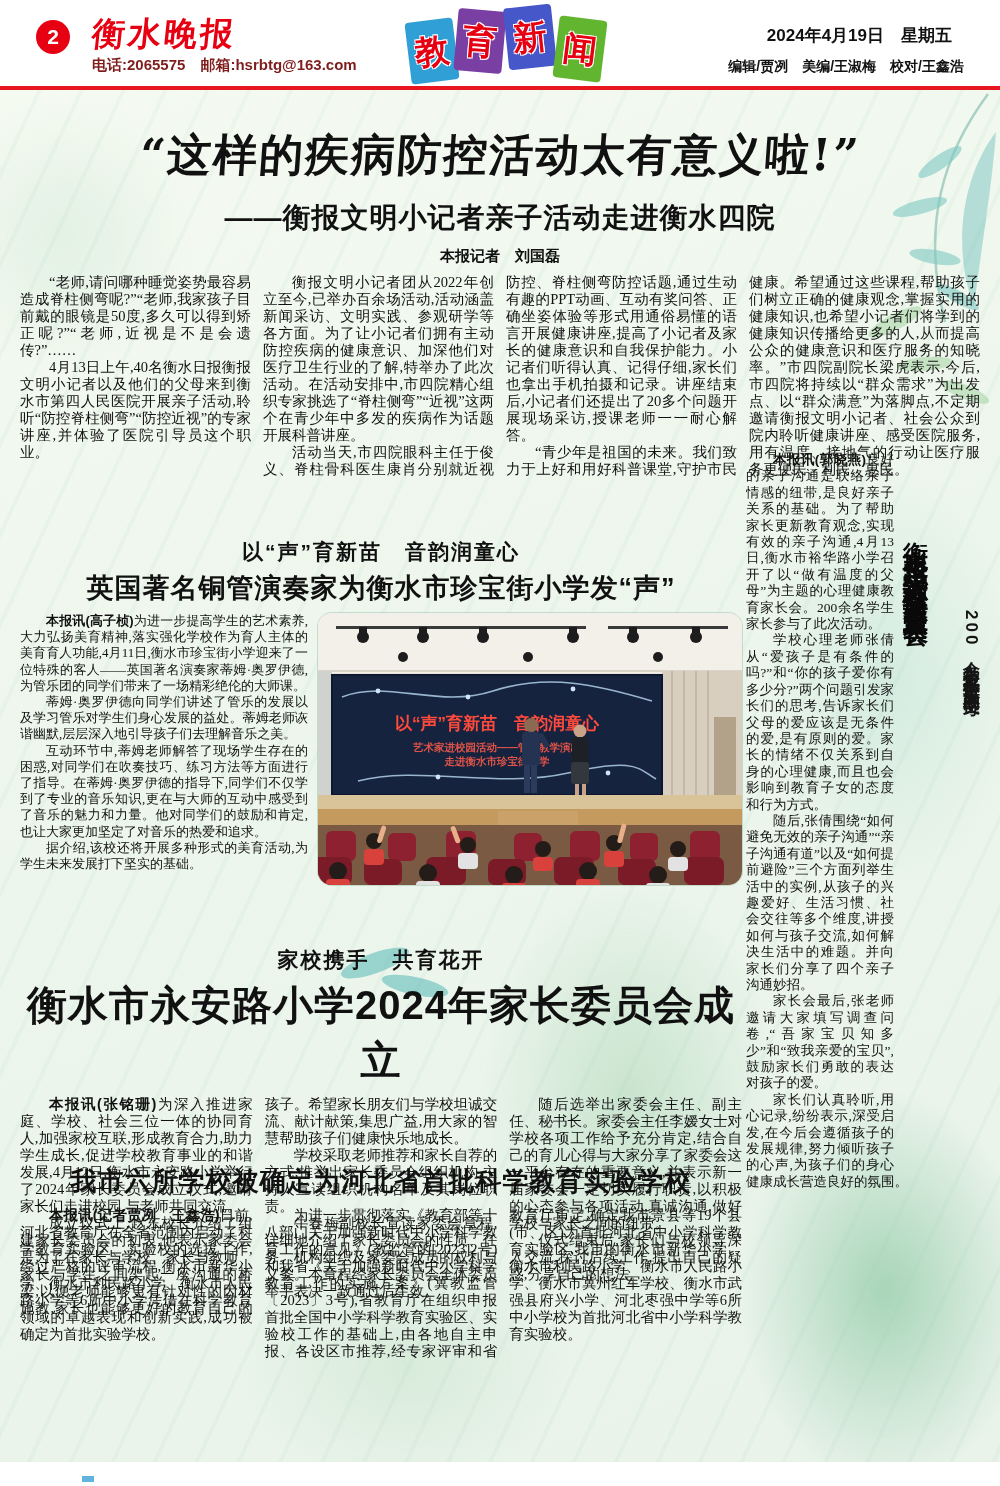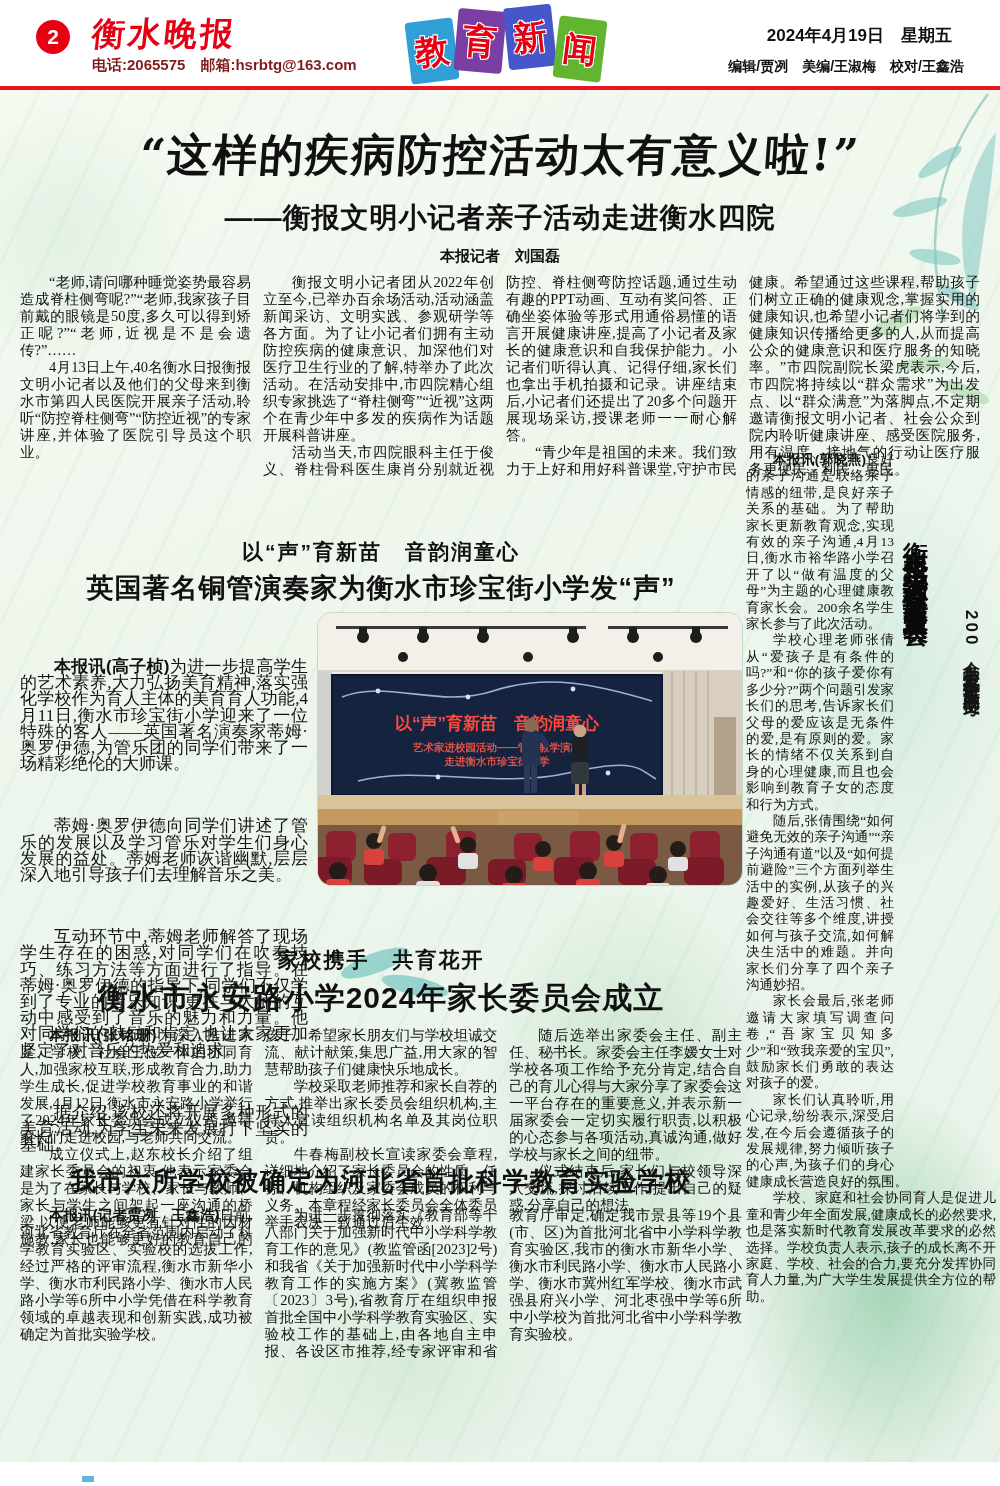--- a/index.html
+++ b/index.html
@@ -41,26 +41,26 @@
   .art1-headblock{position:absolute;left:20px;top:126px;width:960px;text-align:center;}
   .art1-title{margin:0 0 14px 0;font:900 44px "DejaVu Serif",serif;letter-spacing:2px;transform:skewX(-4deg);}
   .art1-sub{margin:0 0 10px 0;font-size:28px;}
   .art1-byline{font:700 15px "Liberation Sans",sans-serif;}
   .art1-cols{position:absolute;left:20px;top:274px;width:960px;height:252px;column-count:4;}
   
   .art2{position:absolute;left:20px;top:538px;width:722px;}
   .art2 .head27{font-size:27px;margin-top:4px;}
   .a2row{display:flex;margin-top:7px;}
   .a2col{width:288px;font-size:13.5px;line-height:16.2px;text-align:justify;}
-  .a2col .para{font-size:17px;line-height:16.2px;margin-top:46px;}
+  .a2col .para{font-size:13px;line-height:16.2px;}
   .photo{width:424px;height:272px;margin-left:10px;border-radius:14px;overflow:hidden;
          box-shadow:0 0 0 1px rgba(120,170,140,.35);flex:none;}
   
   .art3{position:absolute;left:20px;top:946px;width:722px;}
-  .art3 .head30{font-size:30px;margin-top:4px;}
+  .art3 .head30{font-size:40px;margin-top:4px;}
   .art3-cols{margin-top:8px;column-count:3;height:236px;}
   
   .art4{position:absolute;left:20px;top:1164px;width:722px;}
   .art4 .head26{font-size:26px;}
   .art4-cols{margin-top:8px;column-count:3;height:170px;}
   
   .art5{position:absolute;left:746px;top:452px;width:250px;height:916px;overflow:hidden;
         font-size:13.5px;line-height:16.4px;text-align:justify;}
   .art5 .para{font-size:13.5px;line-height:16.4px;}
   .v-float{float:right;width:96px;height:714px;margin-left:6px;position:relative;}
@@ -288,18 +288,17 @@
   <aside class="art5">
     <div class="v-float">
       <div class="vmain">衡水市裕华路小学举行心理健康教育主题家长会</div>
       <div class="vsub">200余名学生家长学做有温度的父母</div>
     </div>
     <p class="para"><b class="lead">本报讯(郭晓燕)</b><span>良好的亲子沟通是联络亲子情感的纽带,是良好亲子关系的基础。为了帮助家长更新教育观念,实现有效的亲子沟通,4月13日,衡水市裕华路小学召开了以“做有温度的父母”为主题的心理健康教育家长会。200余名学生家长参与了此次活动。</span></p>
   <p class="para">学校心理老师张倩从“爱孩子是有条件的吗?”和“你的孩子爱你有多少分?”两个问题引发家长们的思考,告诉家长们父母的爱应该是无条件的爱,是有原则的爱。家长的情绪不仅关系到自身的心理健康,而且也会影响到教育子女的态度和行为方式。</p>
       <p class="para">随后,张倩围绕“如何避免无效的亲子沟通”“亲子沟通有道”以及“如何提前避险”三个方面列举生活中的实例,从孩子的兴趣爱好、生活习惯、社会交往等多个维度,讲授如何与孩子交流,如何解决生活中的难题。并向家长们分享了四个亲子沟通妙招。</p>
       <p class="para">家长会最后,张老师邀请大家填写调查问卷,“吾家宝贝知多少”和“致我亲爱的宝贝”,鼓励家长们勇敢的表达对孩子的爱。</p>
       <p class="para">家长们认真聆听,用心记录,纷纷表示,深受启发,在今后会遵循孩子的发展规律,努力倾听孩子的心声,为孩子们的身心健康成长营造良好的氛围。</p>
-      <p class="para">学校、家庭和社会协同育人是促进儿童和青少年全面发展,健康成长的必然要求,也是落实新时代教育发展改革要求的必然选择。学校负责人表示,孩子的成长离不开家庭、学校、社会的合力,要充分发挥协同育人力量,为广大学生发展提供全方位的帮助。</p>
     </aside>
 
   <div class="bottom-strip"></div>
   <div class="speck"></div>
 </div>
 
 </body></html>

